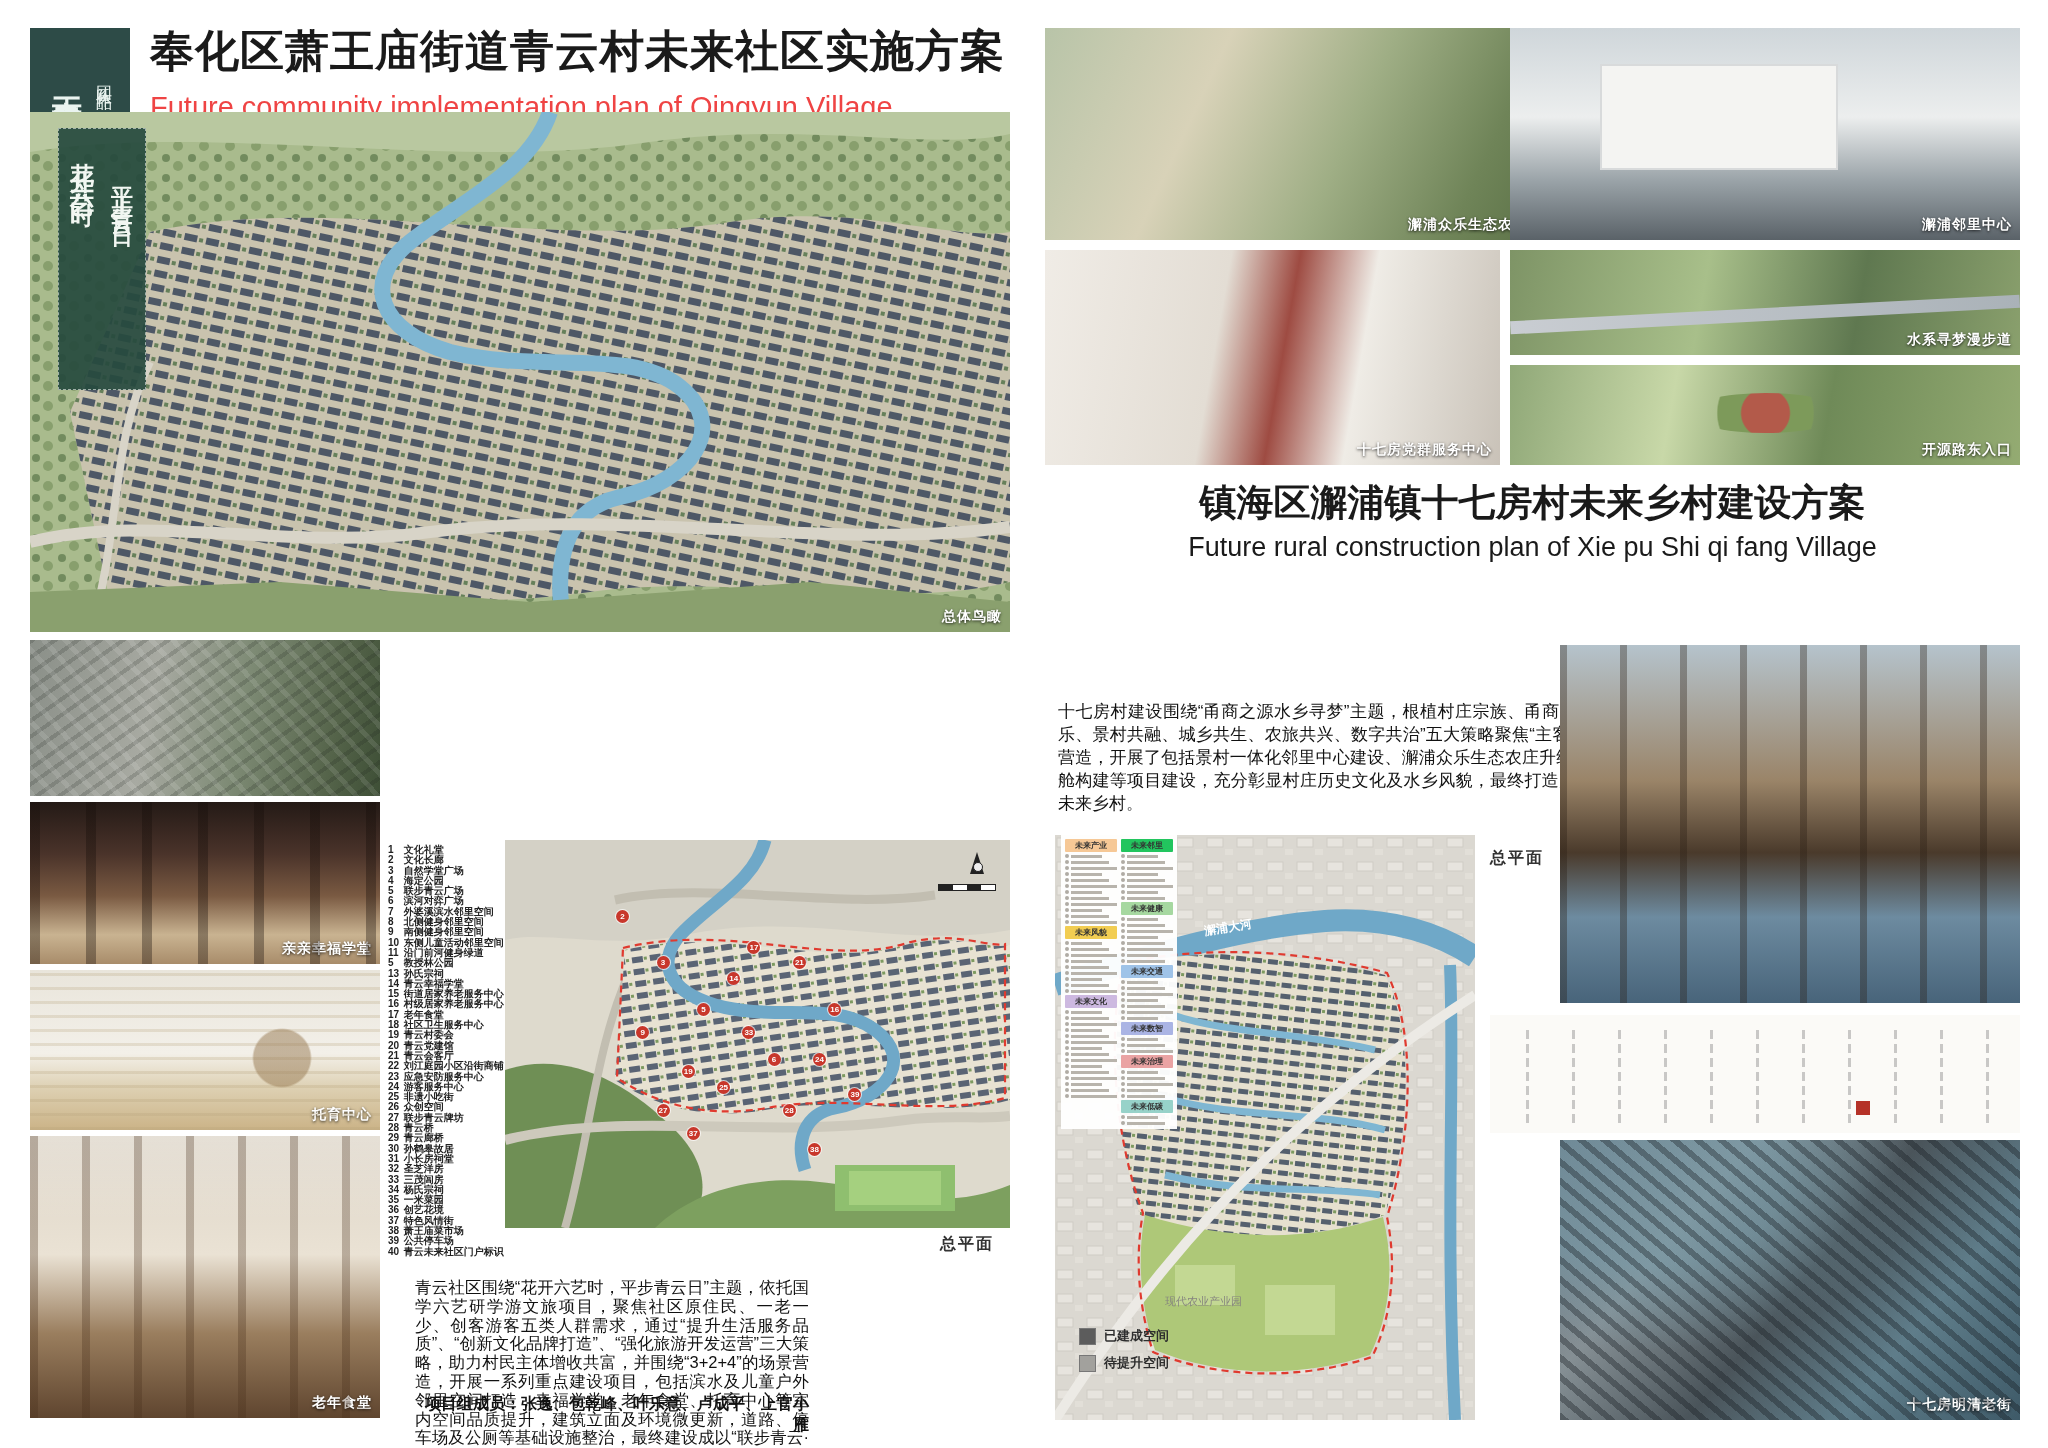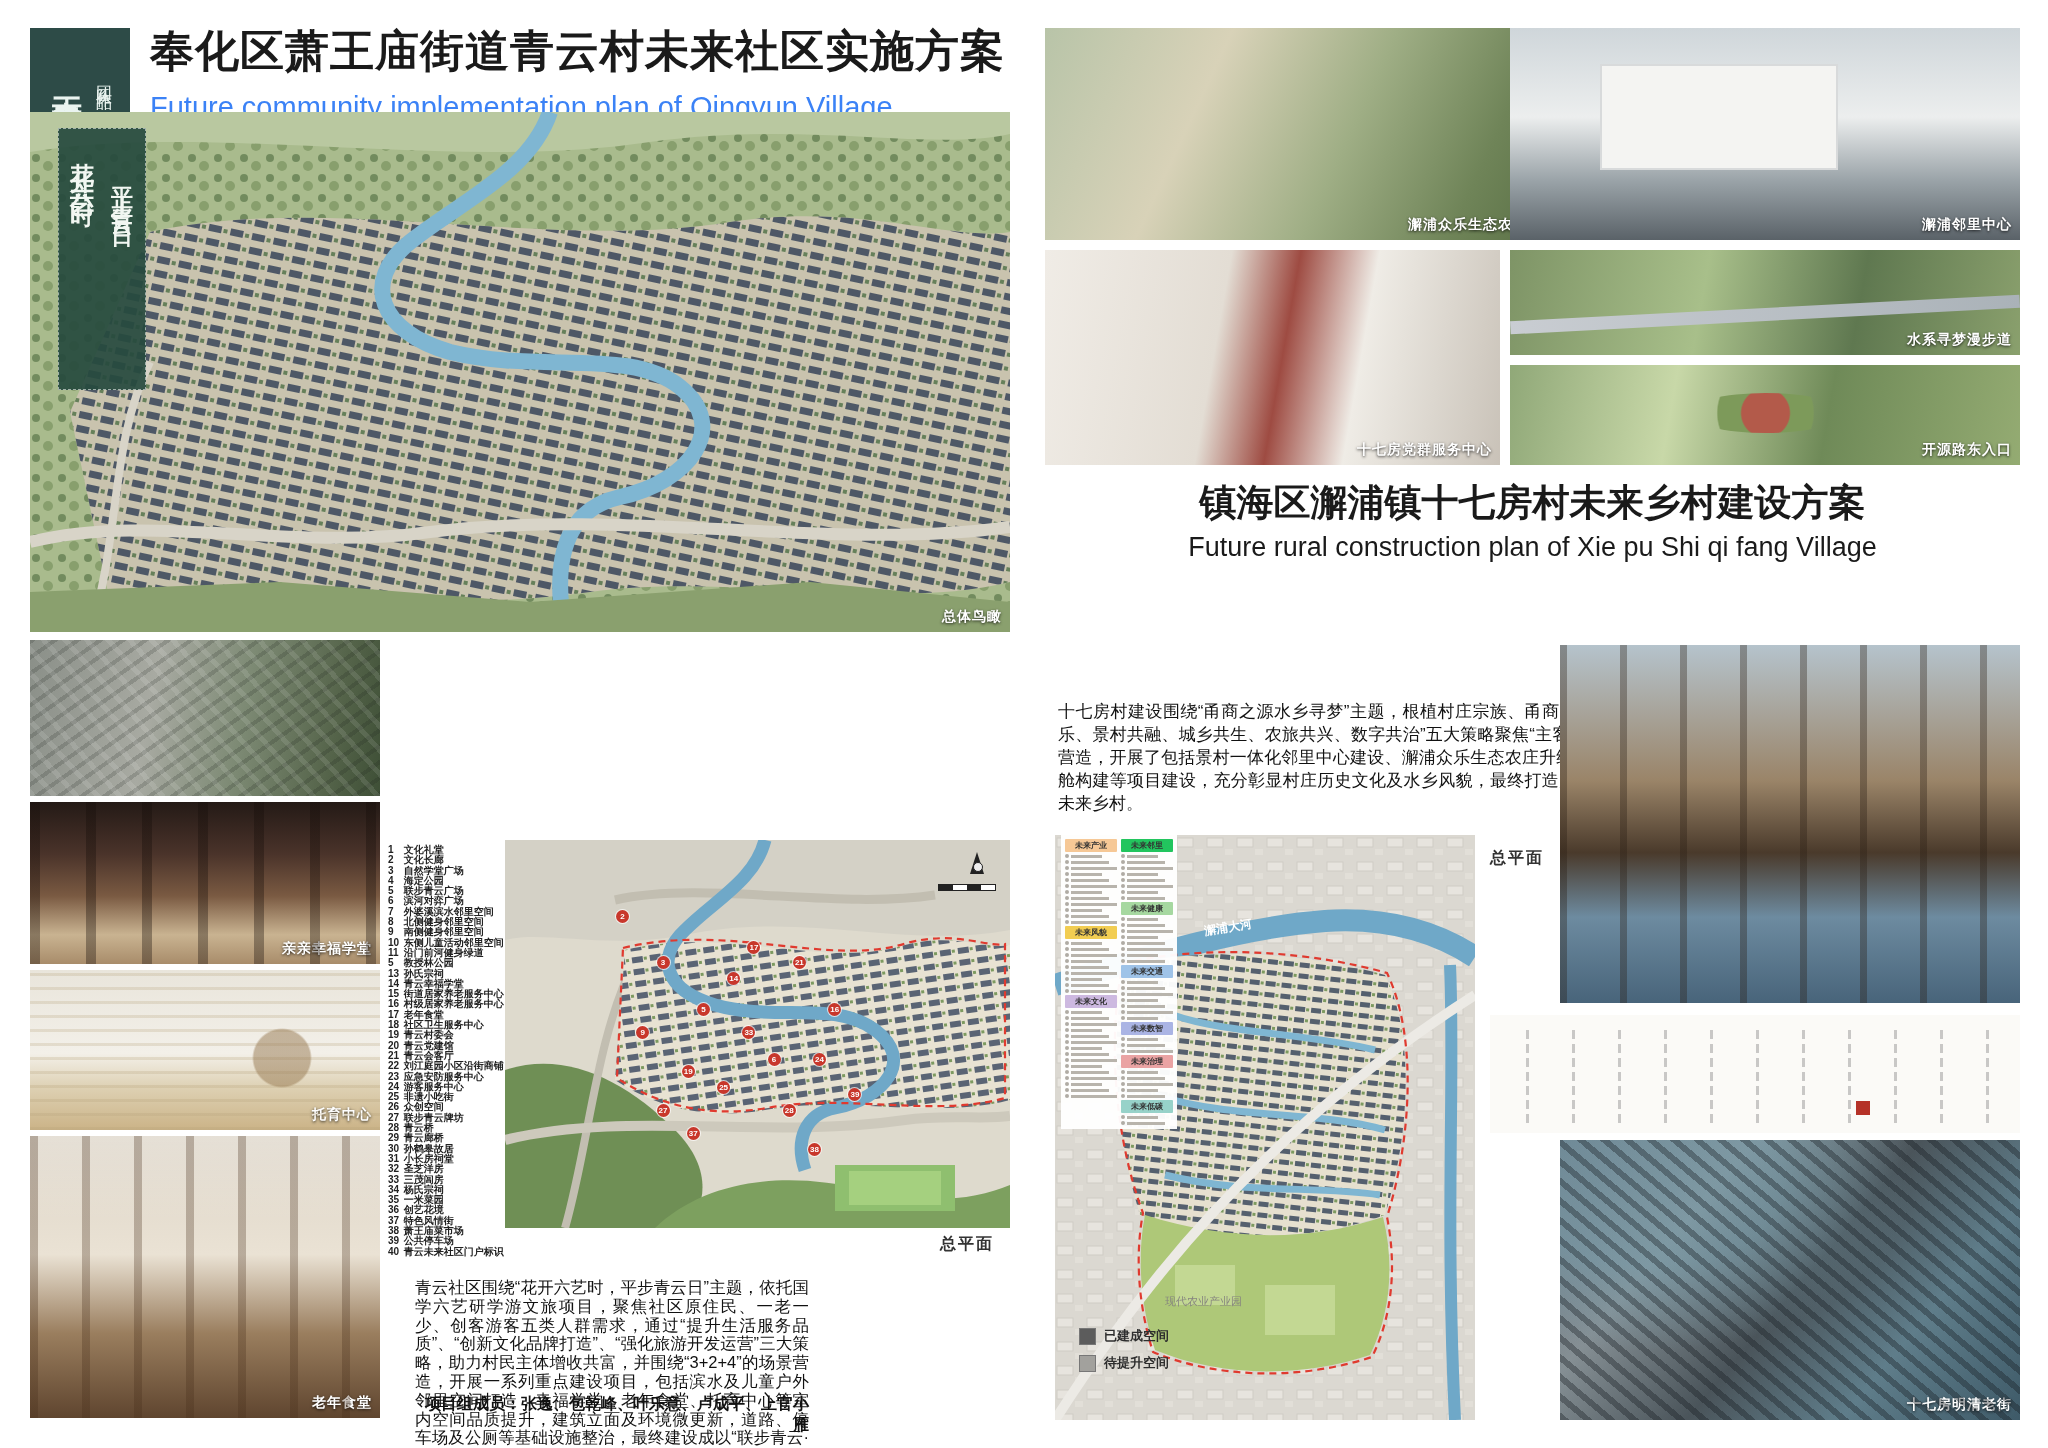--- a/index.html
+++ b/index.html
@@ -4,21 +4,21 @@
 <style>
   html,body{margin:0;padding:0;background:#888;}
   .board{position:relative;width:2048px;height:1448px;background:#ffffff;overflow:hidden;
          font-family:"Liberation Sans","DejaVu Sans",sans-serif;color:#1a1a1a;}
   .abs{position:absolute;}
   
   .logo{background:#2d4b47;color:#eaf4f0;display:flex;justify-content:center;align-items:center;gap:6px;}
   .logo .big{writing-mode:vertical-rl;font-size:30px;font-weight:bold;letter-spacing:4px;font-family:"DejaVu Serif",serif;}
   .logo .small{writing-mode:vertical-rl;font-size:16px;letter-spacing:3px;font-family:"DejaVu Serif",serif;}
   .title-cn{font-size:44px;font-weight:bold;letter-spacing:1px;white-space:nowrap;}
-  .title-en{font-size:29px;color:#3b82f6;white-space:nowrap;margin-top:10px;}
+  .title-en{font-size:29px;color:#ef4444;white-space:nowrap;margin-top:10px;}
   .r-title-cn{font-size:37px;font-weight:bold;text-align:center;white-space:nowrap;}
   .r-title-en{font-size:27px;text-align:center;white-space:nowrap;margin-top:4px;}
   
   .ph{position:absolute;overflow:hidden;background:#ccc;}
   .cap{position:absolute;right:8px;bottom:6px;color:#fff;font-size:14px;font-weight:bold;
        text-shadow:0 1px 3px rgba(0,0,0,.8);letter-spacing:1px;}
   .ph-a1{background:linear-gradient(100deg,#8a8f88,#a8aaa2 35%,#7d8a74 60%,#55644a 85%,#3e4f36);}
   .ph-a1:after{content:"";position:absolute;inset:0;background:
       repeating-linear-gradient(48deg,rgba(255,255,255,.10) 0 5px,transparent 5px 16px),
       repeating-linear-gradient(-35deg,rgba(30,35,30,.18) 0 4px,transparent 4px 13px);}

